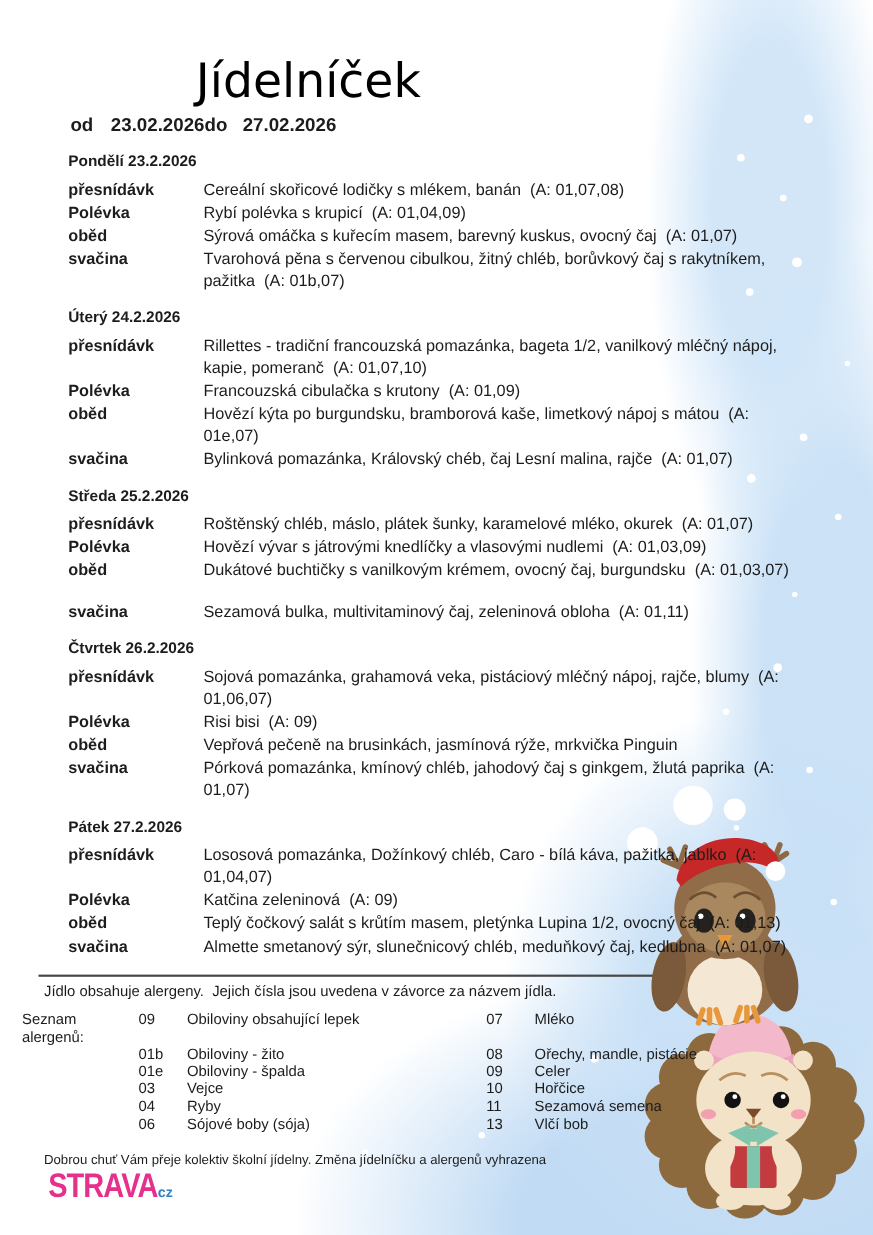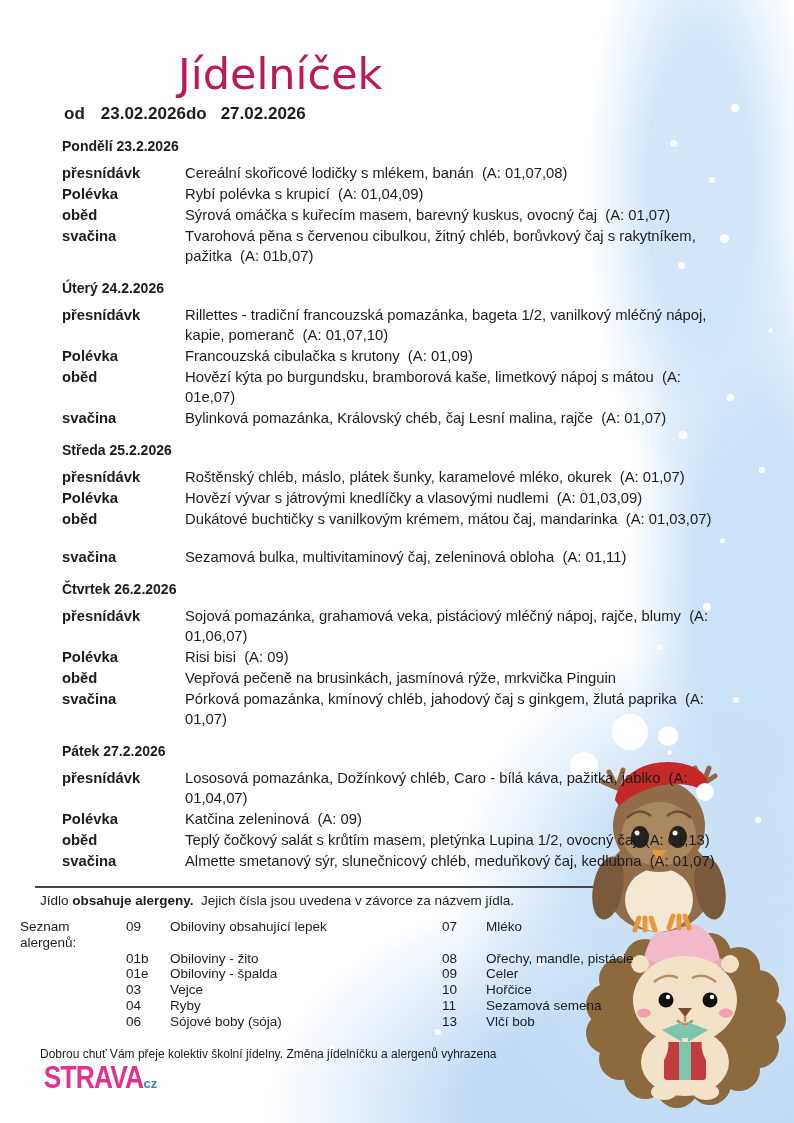--- a/index.html
+++ b/index.html
@@ -11,33 +11,33 @@
         radial-gradient(ellipse 170px 520px at 755px 600px, rgba(200,224,246,.95) 35%, rgba(200,224,246,0) 75%),
         radial-gradient(ellipse 300px 330px at 690px 900px, rgba(200,224,246,.95) 35%, rgba(200,224,246,0) 78%),
         radial-gradient(ellipse 480px 300px at 640px 1110px, rgba(193,219,244,1) 35%, rgba(193,219,244,0) 78%);}
   .snow{position:absolute;inset:0;z-index:1;}
   .dot{position:absolute;border-radius:50%;background:#ffffff;}
   .divider{position:absolute;left:35px;top:886px;width:633px;height:0;
            border-top:2px solid #474747;z-index:1;}
   .deco{position:absolute;z-index:2;}
   .content{position:relative;z-index:3;}
   .title{margin:50px 0 0 178px;font-family:"DejaVu Sans",sans-serif;font-size:43px;
-         line-height:48px;color:#be185d;}
+         line-height:48px;color:#000000;}
   .daterange{margin:6px 0 0 64px;font-size:17px;font-weight:bold;line-height:20px;}
   .daterange .dr-from{margin-left:16px;}
   .daterange .dr-do{}
   .daterange .dr-to{margin-left:14px;}
   .menu{margin-left:62px;width:668px;}
   .day-heading{font-size:14px;line-height:19px;font-weight:bold;margin:13px 0 7px 0;}
   .menu-row{display:flex;font-size:14.8px;line-height:20px;margin-bottom:1px;}
   .menu-row .lbl{width:123px;font-weight:bold;flex:none;}
   .menu-row .txt{width:543px;white-space:pre-wrap;}
   .gap-top{margin-top:18px;}
   .allergen-note{margin:22px 0 0 40px;font-size:13.5px;line-height:16px;white-space:pre-wrap;}
-  .allergen-note .b{font-weight:bold;}
+  .allergen-note .b{font-weight:normal;}
   .allergen-table{margin:10px 0 0 20px;font-size:13.5px;line-height:15.8px;
                   display:grid;grid-template-columns:106px 44px 272px 44px 1fr;}
   .footer-note{margin:16px 0 0 40px;font-size:12px;line-height:16px;}
   .logo{margin:1px 0 0 35px;display:flex;align-items:baseline;}
   .logo-main{display:inline-block;font-size:31px;line-height:30px;font-weight:bold;
              letter-spacing:-1px;color:#e5308c;transform:scaleX(.85);transform-origin:left baseline;}
   .logo-suffix{font-size:13px;font-weight:bold;color:#3583c6;margin-left:-12px;}
 </style>
 </head>
 <body>
@@ -207,21 +207,21 @@
         <div class="menu-row">
           <div class="lbl">přesnídávk</div>
           <div class="txt">Roštěnský chléb, máslo, plátek šunky, karamelové mléko, okurek  (A: 01,07)</div>
           </div>
         <div class="menu-row">
           <div class="lbl">Polévka</div>
           <div class="txt">Hovězí vývar s játrovými knedlíčky a vlasovými nudlemi  (A: 01,03,09)</div>
           </div>
         <div class="menu-row">
           <div class="lbl">oběd</div>
-          <div class="txt">Dukátové buchtičky s vanilkovým krémem, mátou čaj, mandarinka  (A: 01,03,07)</div>
+          <div class="txt">Dukátové buchtičky s vanilkovým krémem, ovocný čaj, burgundsku  (A: 01,03,07)</div>
           </div>
         <div class="menu-row gap-top">
           <div class="lbl">svačina</div>
           <div class="txt">Sezamová bulka, multivitaminový čaj, zeleninová obloha  (A: 01,11)</div>
           </div>
       </div>
 
       <div>
         <div class="day-heading">Čtvrtek 26.2.2026</div>
         <div class="menu-row">

